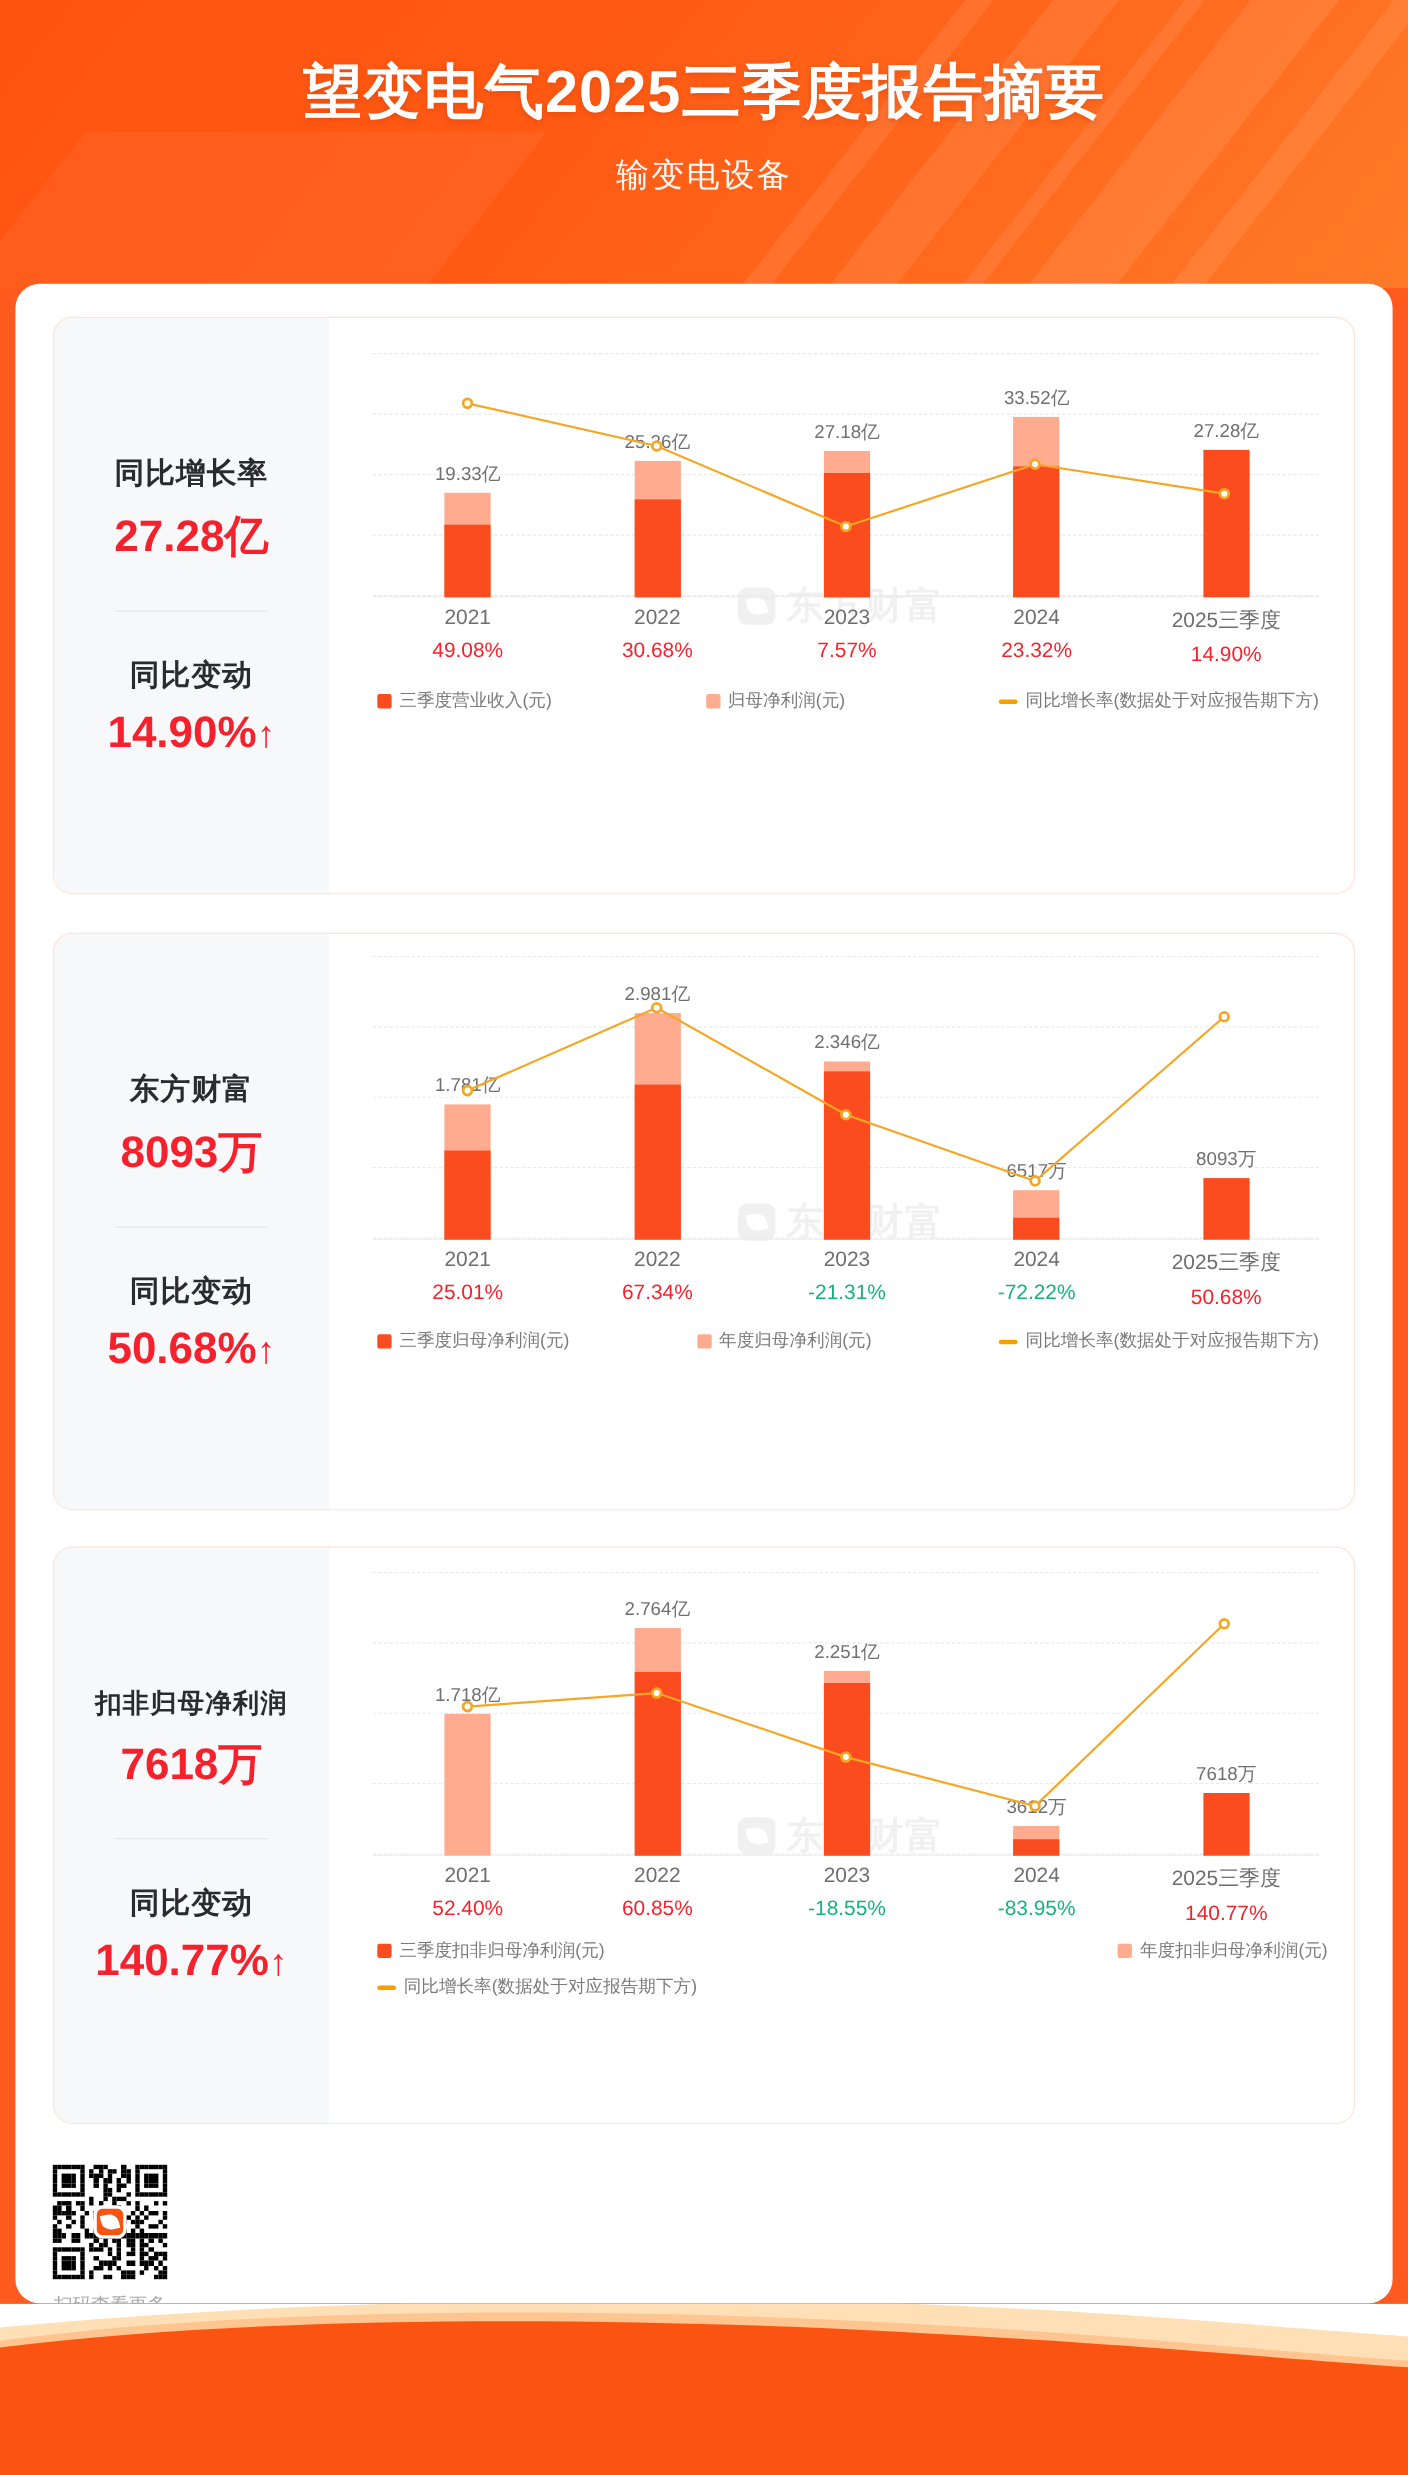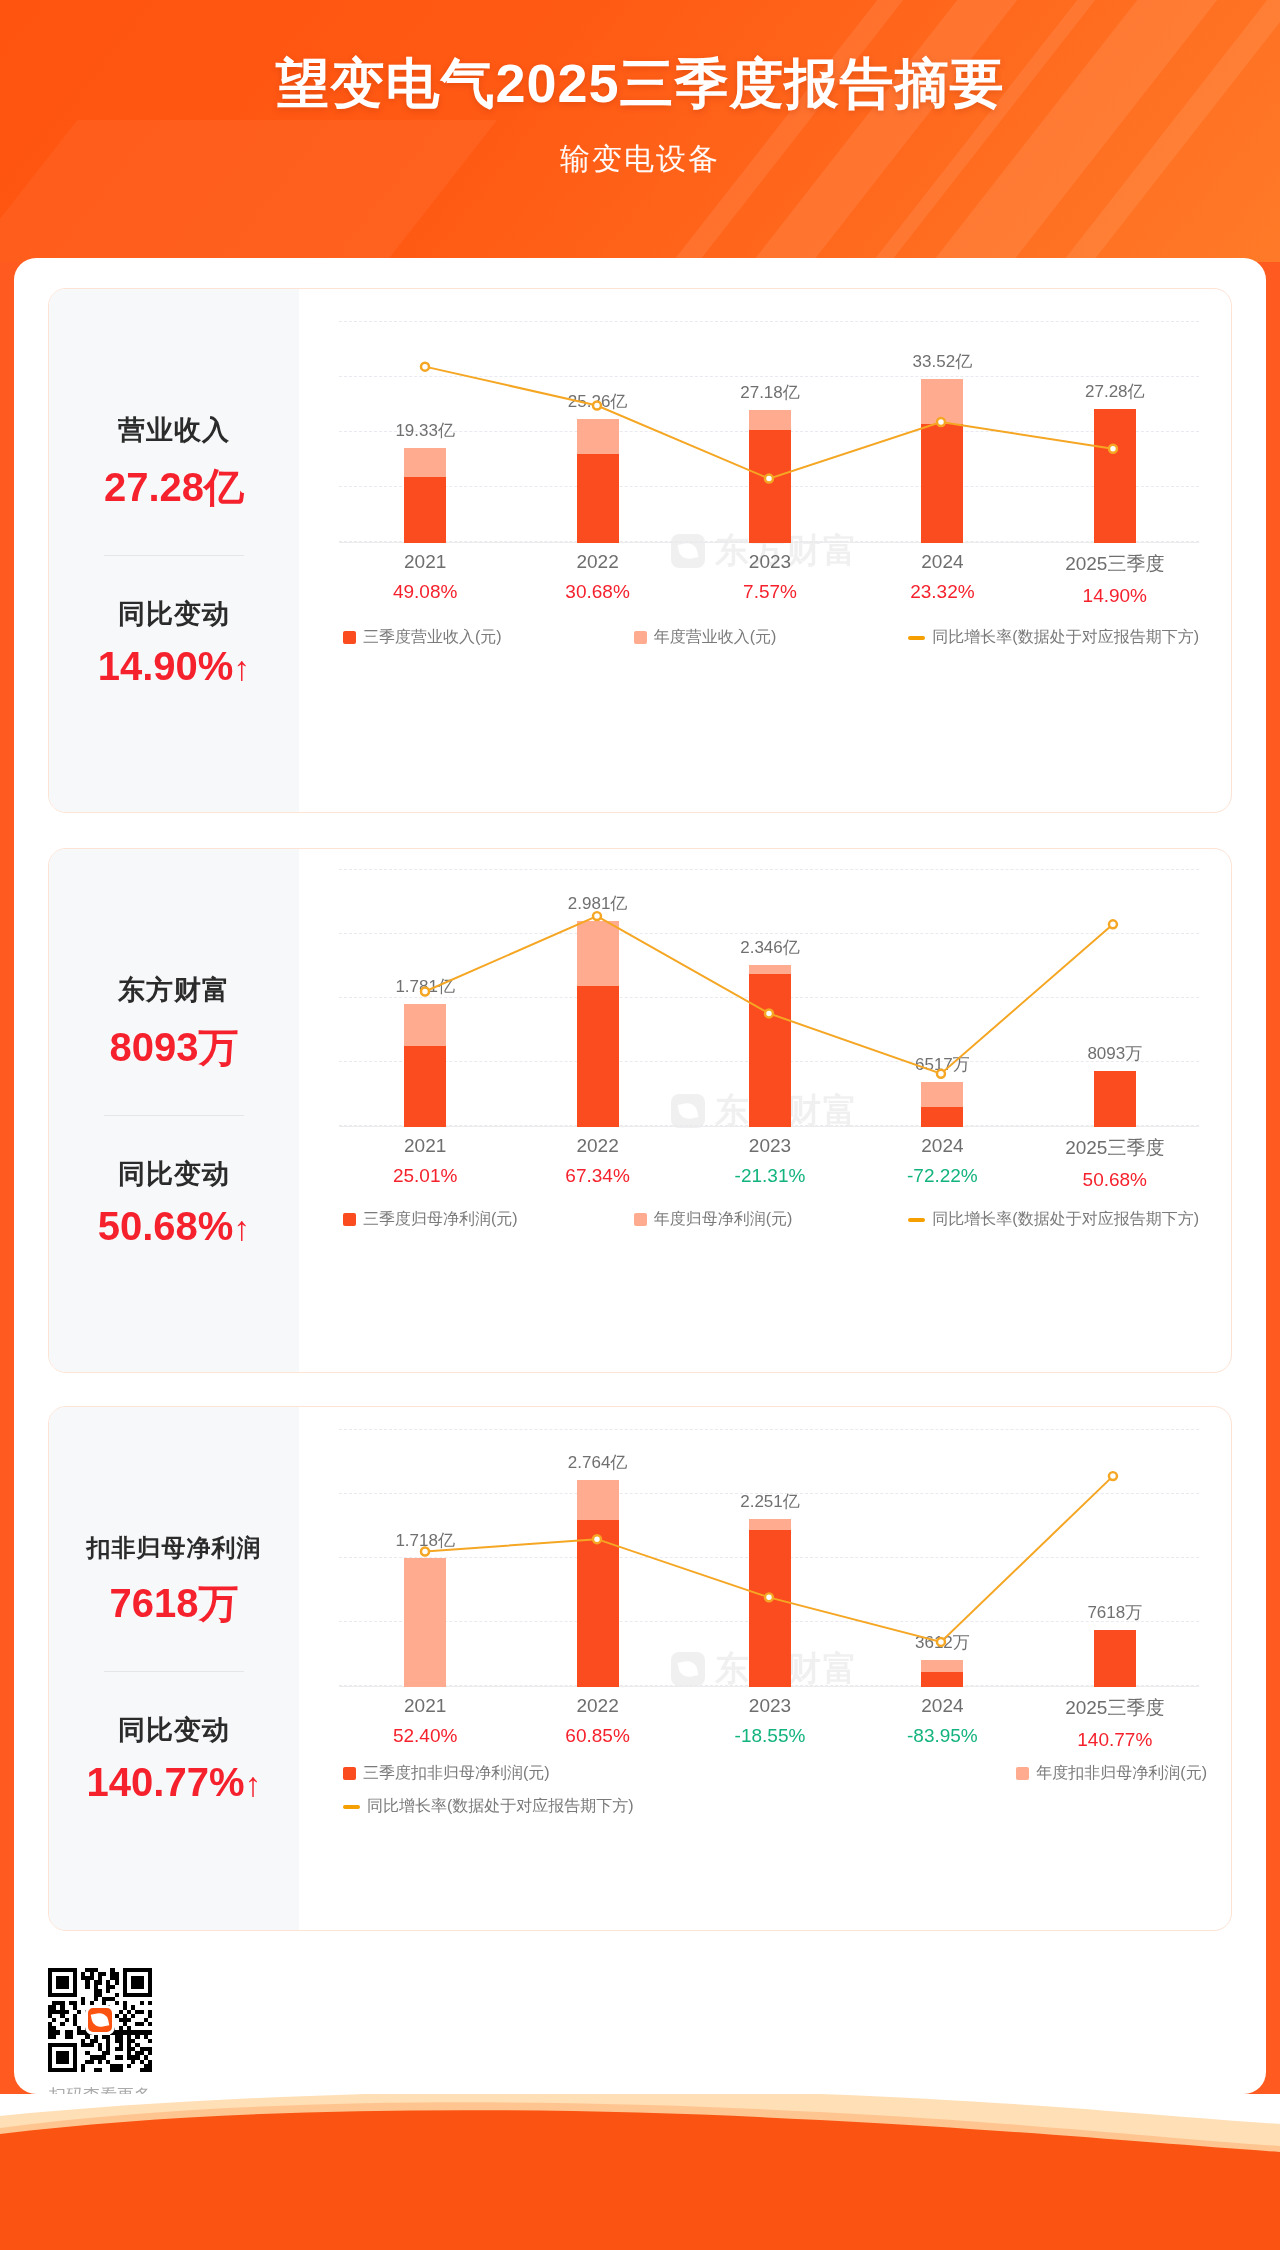--- a/index.html
+++ b/index.html
@@ -232,21 +232,21 @@
     <div class="hero-title">望变电气2025三季度报告摘要</div>
     <div class="hero-sub">输变电设备</div>
   </div>
 </div>
 
 <div class="sheet">
 
   <div class="card" id="card-0">
     <div class="card-left">
       <div class="kpi-block">
-        <div class="kpi-label">营业收入</div>
+        <div class="kpi-label">同比增长率</div>
         <div class="kpi-value">27.28亿</div>
       </div>
       <div class="kpi-divider"></div>
       <div class="kpi-block">
         <div class="kpi-label">同比变动</div>
         <div class="kpi-value"><span>14.90%</span><span class="arrow">↑</span></div>
       </div>
     </div>
     <div class="card-right">
       <div class="watermark">
@@ -325,21 +325,21 @@
             <div class="pct up">14.90%</div>
           </div>
         </div>
       <div class="legend" id="legend-0" style="top: 338px; justify-content: space-between; padding-right: 8px;">
           <div class="lg">
             <span class="sw dark"></span>
             <span>三季度营业收入(元)</span>
           </div>
           <div class="lg">
             <span class="sw light"></span>
-            <span>年度营业收入(元)</span>
+            <span>归母净利润(元)</span>
           </div>
           <div class="lg">
             <span class="sw line"></span>
             <span>同比增长率(数据处于对应报告期下方)</span>
           </div>
         </div>
     </div>
   </div>
 
   <div class="card" id="card-1">

